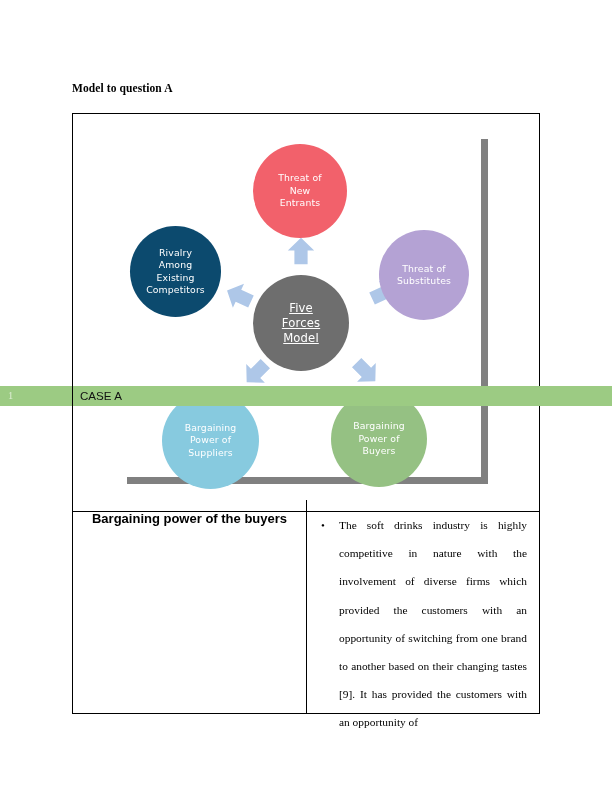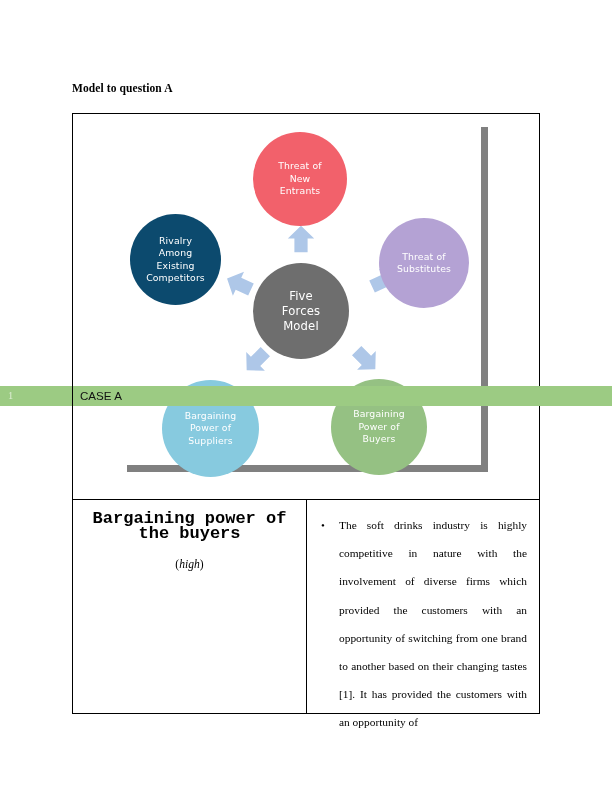--- a/index.html
+++ b/index.html
@@ -37,21 +37,21 @@
     width: 468px;
     height: 601px;
     border: 1.2px solid #000;
     box-sizing: border-box;
   }
 
   
   .figure-cell {
     position: absolute;
     left: 0;
-    top: 0;
+    top: 12px;
     width: 100%;
     height: 386px;
     box-sizing: border-box;
     border-bottom: 1.2px solid #000;
     overflow: hidden;
   }
 
   
   .figure-canvas {
     position: absolute;
@@ -108,20 +108,21 @@
     left: 306px; top: 104px;
     width: 90px; height: 90px;
     background: #b4a2d4;
   }
   .circle-center {
     left: 180px; top: 149px;
     width: 96px; height: 96px;
     background: #6e6e6e;
     font-size: 11.6px;
     line-height: 15px;
+    text-decoration: underline;
   }
   .circle-suppliers {
     left: 89px; top: 266px;
     width: 97px; height: 97px;
     background: #87cadf;
   }
   .circle-buyers {
     left: 258px; top: 265px;
     width: 96px; height: 96px;
     background: #95c183;
@@ -157,23 +158,23 @@
     padding: 11px 8px 0 8px;
     text-align: center;
   }
   .cell-right {
     flex: 1;
     box-sizing: border-box;
     padding: 11px 10px 0 0;
   }
 
   .force-title {
-    font-family: Liberation Mono, monospace;
+    font-family: Liberation Sans, sans-serif;
     font-weight: bold;
-    font-size: 17px;
+    font-size: 13px;
     line-height: 15px;
   }
   .force-level {
     font-family: "Liberation Serif", serif;
     font-size: 11.6px;
     margin-top: 17px;
   }
   .force-level i { font-style: italic; }
 
   .bullet-item {
@@ -287,26 +288,25 @@
       <div class="circle circle-buyers">Bargaining<br>Power of<br>Buyers</div>
 
       <div class="circle circle-center">Five<br>Forces<br>Model</div>
 
     </div>
   </div>
 
   <div class="row-bottom">
     <div class="cell-left">
       <div class="force-title">Bargaining power of the buyers</div>
-      <div class="force-level"><span>(</span><i>high</i><span>)</span></div>
     </div>
     <div class="cell-right">
       <div class="bullet-item">
         <div class="bullet-mark">•</div>
-        <div class="bullet-text">The soft drinks industry is highly competitive in nature with the involvement of diverse firms which provided the customers with an opportunity of switching from one brand to another based on their changing tastes [1]. It has provided the customers with an opportunity of</div>
+        <div class="bullet-text">The soft drinks industry is highly competitive in nature with the involvement of diverse firms which provided the customers with an opportunity of switching from one brand to another based on their changing tastes [9]. It has provided the customers with an opportunity of</div>
       </div>
     </div>
   </div>
 
 </div>
 
 <div class="green-banner">
   <span class="green-banner-num">1</span>
 </div>
 <div class="banner-case">CASE A</div>

